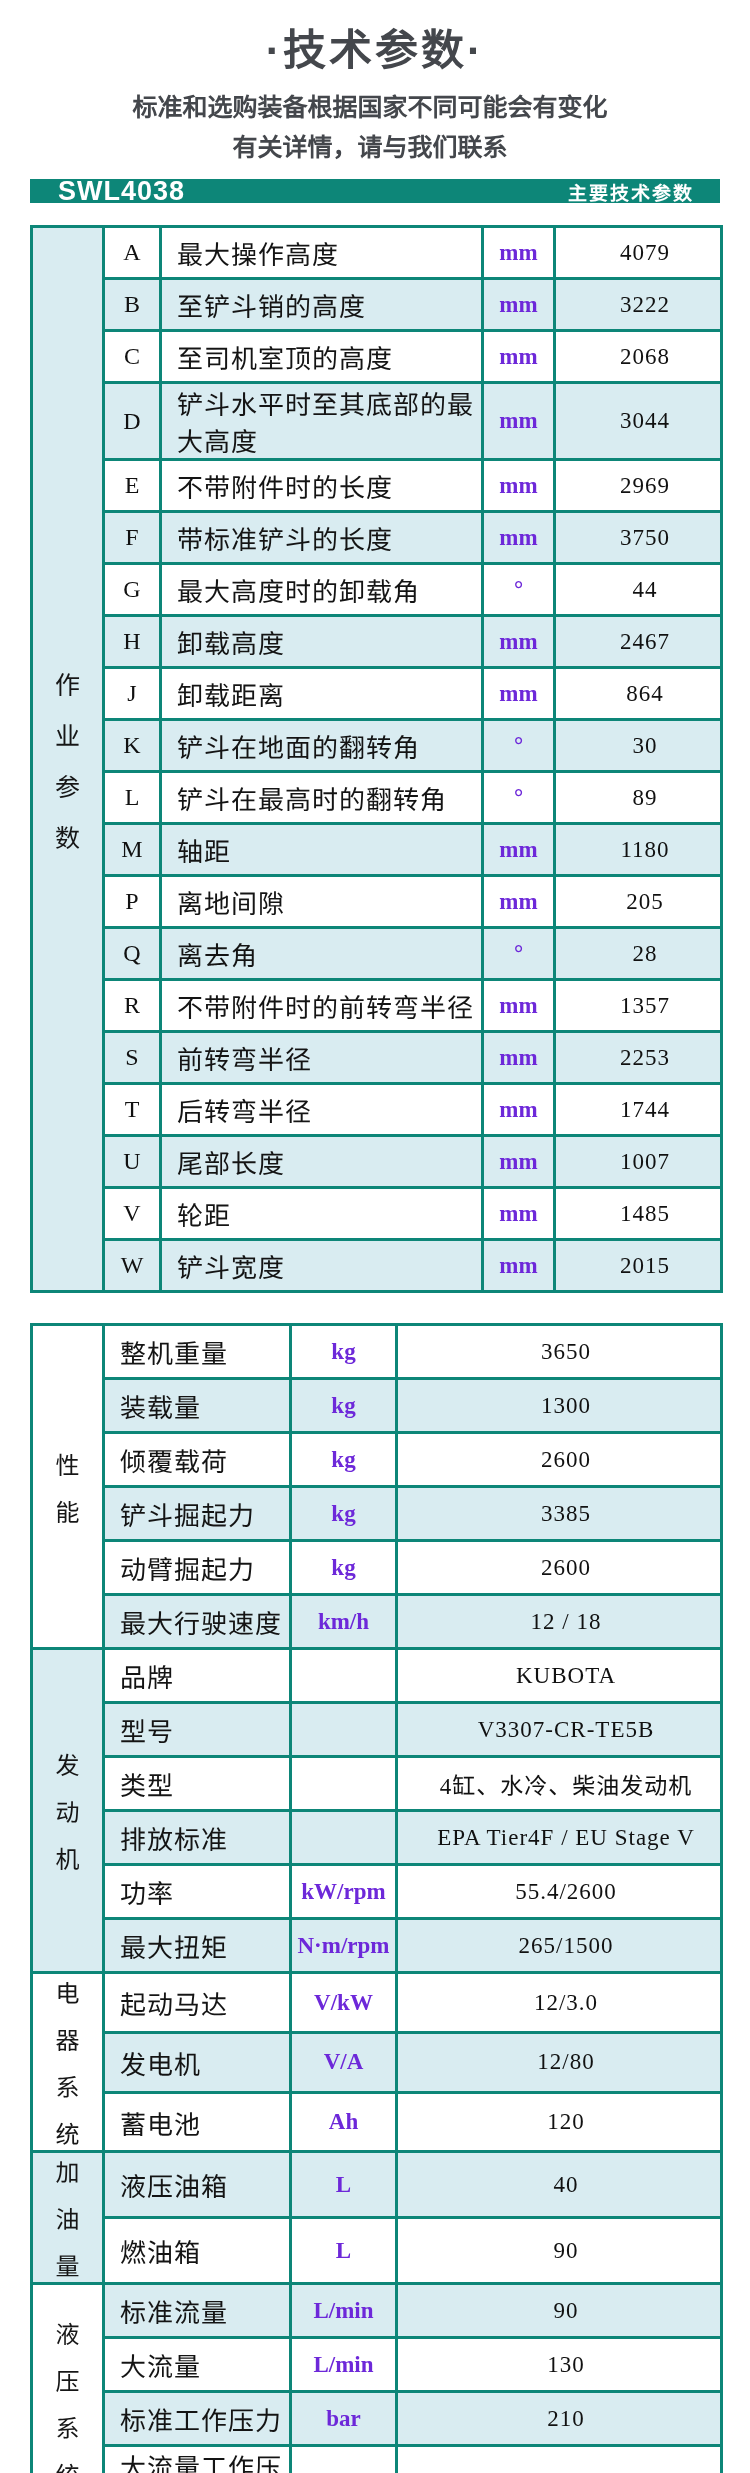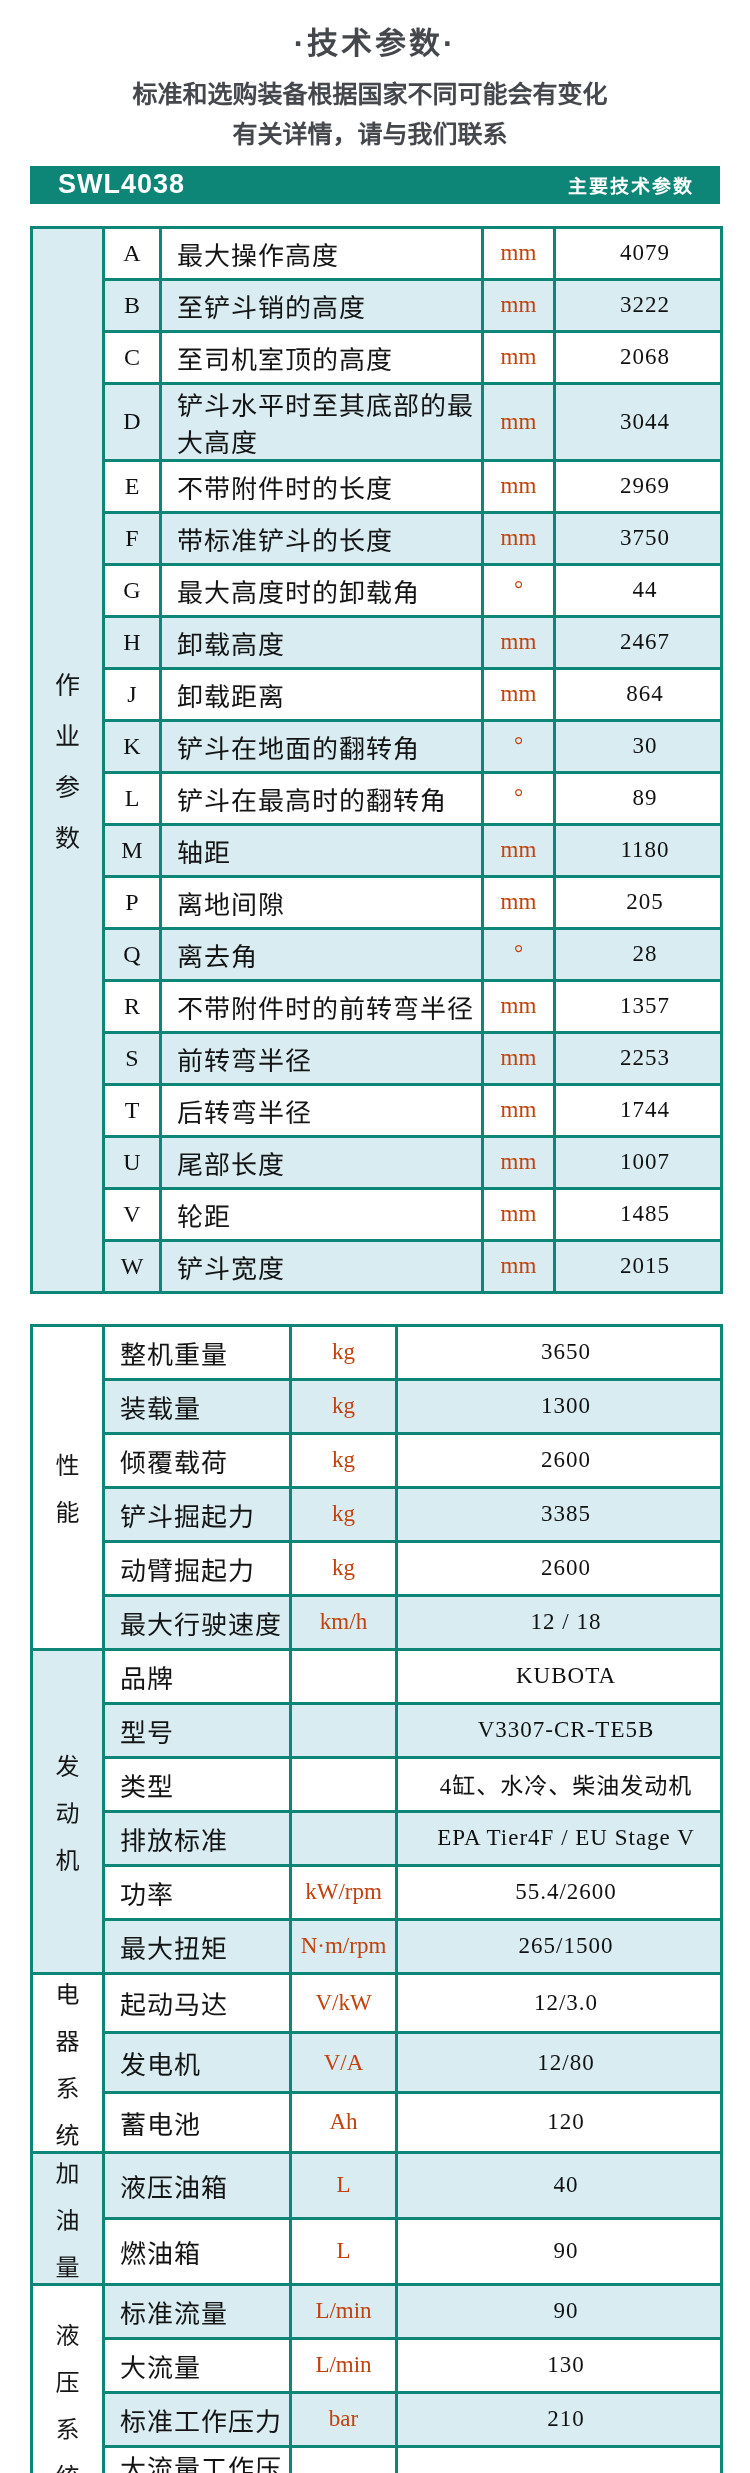--- a/index.html
+++ b/index.html
@@ -9,40 +9,40 @@
     background:#ffffff;
     font-family:"Liberation Sans", sans-serif;
     color:#1a1a1a;
     box-sizing:border-box;
   }
   .page{width:750px;min-height:2473px;box-sizing:border-box;padding-top:26px;}
 
   
   .hdr{text-align:center;}
   .title{
-    font-size:31px;
+    font-size:43px;
     line-height:1.15;
     font-weight:700;
     color:#44474c;
     letter-spacing:3px;
     margin:0;
   }
   .subtitle{
     font-size:25px;
     line-height:1.6;
     font-weight:700;
     color:#44474c;
     margin:12px 10px 0 0;
   }
   .subtitle p{margin:0;}
 
   
   .bar{
     margin:12px 30px 0 30px;
-    height:38px;
+    height:24px;
     background:var(--teal,#0d8678);
     display:flex;
     align-items:center;
     justify-content:space-between;
     padding:0 26px 0 28px;
     box-sizing:border-box;
   }
   .bar .model{
     color:#ffffff;
     font-size:27px;
@@ -89,21 +89,21 @@
   #t2 col.c-unit{width:106px;}
   #t2 col.c-val{width:325px;}
   td.key{font-family:"Liberation Serif", serif;font-size:24px;color:#111;}
   td.desc{
     text-align:left;
     padding-left:15px;
     font-size:26px;
     color:#141414;
     letter-spacing:1px;
   }
-  td.unit{font-family:"Liberation Serif", serif;font-size:23px;color:#c2410c;}
+  td.unit{font-family:"Liberation Serif", serif;font-size:23px;color:#6d28d9;font-weight:bold;}
   td.val{font-family:"Liberation Serif", serif;font-size:23px;color:#111;letter-spacing:1px;padding-left:14px;}
 
   td.group{vertical-align:middle;}
   .vtext{
     display:flex;
     flex-direction:column;
     align-items:center;
     justify-content:center;
     gap:15px;
     font-size:25px;

